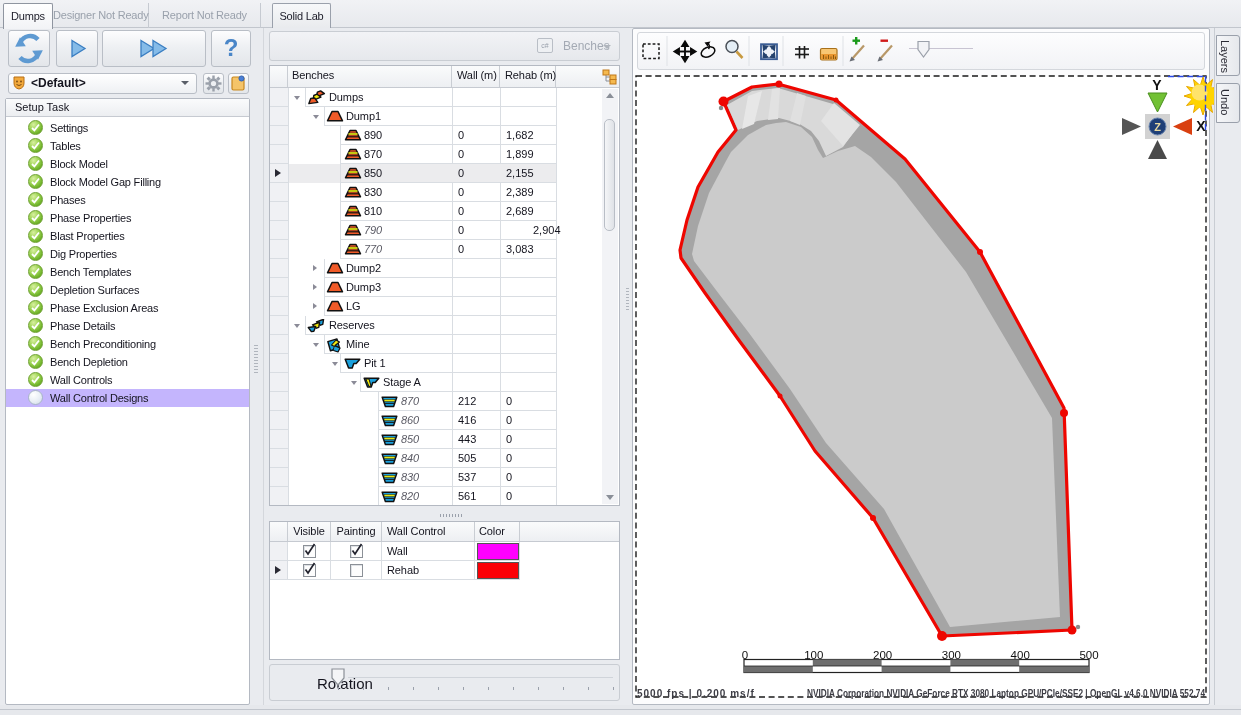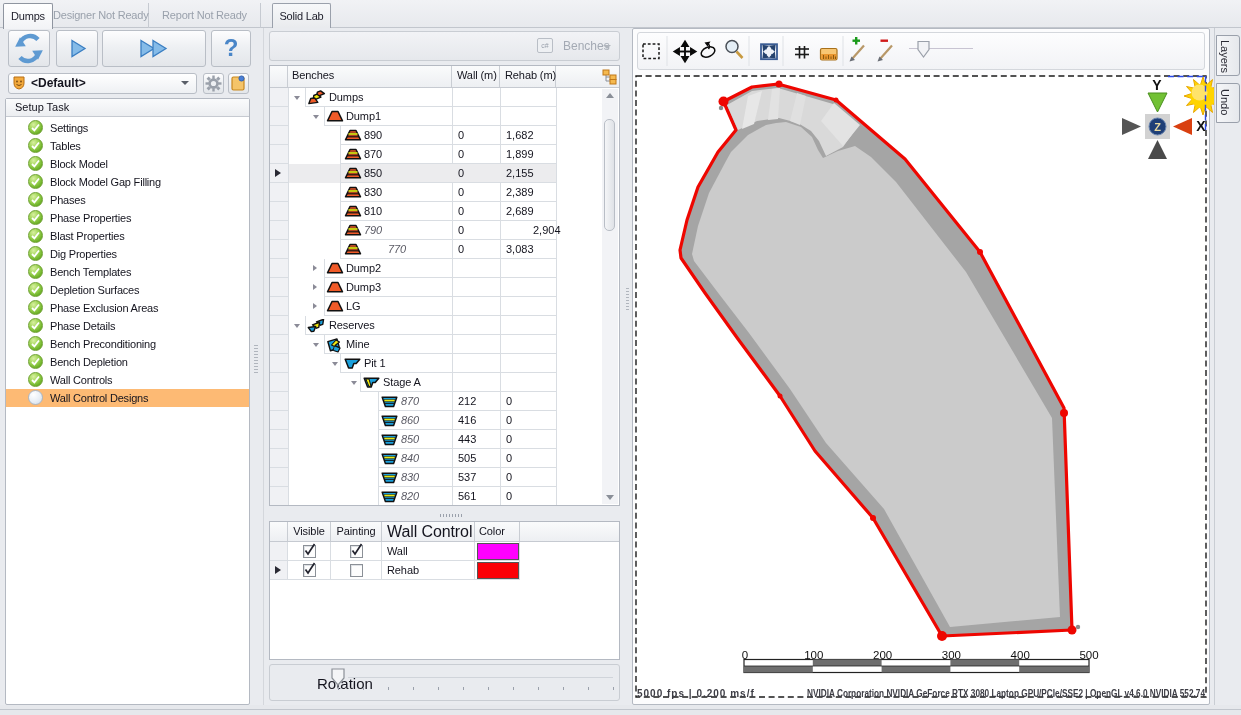--- a/index.html
+++ b/index.html
@@ -198,21 +198,21 @@
     </svg>
     <span>Bench Depletion</span>
   </div>
 <div class="task" style="top:371px;">
     <i class="gball"></i>
     <svg width="13" height="12" viewBox="0 0 13 12" style="position:absolute;left:23px;top:3px;">
       <polyline points="3,6 5.4,8.4 10,2.5" fill="none" stroke="#ffffff" stroke-width="1.8"></polyline>
     </svg>
     <span>Wall Controls</span>
   </div>
-<div class="task" style="top:389px;background:#fdba74;">
+<div class="task" style="top:389px;background:#c4b5fd;">
     <i class="gball" style="background:radial-gradient(circle at 35% 28%, #ffffff, #e8eef5 55%, #ccd8e6);border:1px solid #a8b6c6;"></i>
     <span>Wall Control Designs</span>
   </div>
 
 <div class="abs" style="left:267px;top:28px;width:357px;height:677px;background:#e9ebef;"></div>
 <div class="abs" style="left:269px;top:31px;width:351px;height:30px;background:linear-gradient(#f2f3f6,#e6e8ec);border:1px solid #c9cdd3;border-radius:3px;"></div>
 <div class="abs" style="left:537px;top:38px;width:16px;height:15px;border:1px solid #b9bec6;border-radius:2px;background:#eef0f3;color:#9aa1ac;font-size:7px;text-align:center;line-height:14px;">c#</div>
 <div class="abs" style="left:563px;top:39px;font-size:12px;color:#a4aab4;">Benches</div>
 <div class="abs" style="left:603px;top:45px;width:0;height:0;border-left:4px solid transparent;border-right:4px solid transparent;border-top:4px solid #b0b5bd;"></div>
 
@@ -346,21 +346,21 @@
     <div class="abs" style="left:0;top:152px;width:18px;height:19px;background:#f0f1f4;border-bottom:1px solid #d9dde2;"></div>
     <div class="abs" style="left:70px;top:152px;width:112px;height:19px;border-bottom:1px solid #d9dde2;border-left:1px solid #d9dde2;"></div>
     <div class="abs" style="left:182px;top:152px;width:48px;height:19px;border-bottom:1px solid #d9dde2;"></div>
     <div class="abs" style="left:230px;top:152px;width:56px;height:19px;border-bottom:1px solid #d9dde2;"></div>
     <svg width="18" height="13" viewBox="0 0 18 13" style="position:absolute;left:74px;top:155px;">
       <path d="M6 1.5 L12 1.5 L16.5 10.8 L1.5 10.8 Z" fill="#f05a28" stroke="#111" stroke-width="1.5" stroke-linejoin="round"></path>
       <path d="M4.2 5 L13.8 5" stroke="#111" stroke-width="2.6"></path>
       <path d="M4.5 5 L13.5 5" stroke="#e8ea12" stroke-width="1.7"></path>
       <path d="M3 7.8 L15 7.8" stroke="#111" stroke-width="1.2"></path>
     </svg>
-    <div class="gtxt ital" style="left:94px;top:152px;margin-left:24px;">770</div>
+    <div class="gtxt ital" style="left:94px;top:152px;">770</div>
     <div class="num" style="left:188px;top:152px;">0</div>
     <div class="num" style="left:236px;top:152px;">3,083</div>
     <div class="abs" style="left:0;top:171px;width:18px;height:19px;background:#f0f1f4;border-bottom:1px solid #d9dde2;"></div>
     <div class="abs" style="left:54px;top:171px;width:128px;height:19px;border-bottom:1px solid #d9dde2;border-left:1px solid #d9dde2;"></div>
     <div class="abs" style="left:182px;top:171px;width:48px;height:19px;border-bottom:1px solid #d9dde2;"></div>
     <div class="abs" style="left:230px;top:171px;width:56px;height:19px;border-bottom:1px solid #d9dde2;"></div>
     <div class="exp-closed" style="left:43px;top:177px;"></div>
     <svg width="18" height="13" viewBox="0 0 18 13" style="position:absolute;left:56px;top:174px;">
       <path d="M6 1.5 L12 1.5 L16.5 10.8 L1.5 10.8 Z" fill="#f05a28" stroke="#111" stroke-width="1.5" stroke-linejoin="round"></path>
     </svg>
@@ -512,21 +512,21 @@
  <div class="abs" style="left:4px;bottom:4px;width:0;height:0;border-left:4px solid transparent;border-right:4px solid transparent;border-top:5px solid #8a8f98;"></div>
  <div class="abs" style="left:2px;top:30px;width:11px;height:112px;background:linear-gradient(90deg,#f4f5f7,#dfe2e7);border:1px solid #b9bec6;border-radius:5px;"></div>
 </div>
 <div class="abs" style="left:440px;top:514px;width:22px;height:3px;background:repeating-linear-gradient(90deg,#9aa0ab 0 1px, transparent 1px 3px);"></div>
 
 <div class="abs" style="left:269px;top:521px;width:351px;height:139px;background:#ffffff;border:1px solid #b4b9c2;"></div>
 <div class="abs" style="left:270px;top:522px;width:349px;height:20px;background:linear-gradient(#fafbfc,#edeff2);border-bottom:1px solid #c6cad1;">
   <div class="hdrcell" style="left:0;width:18px;"></div>
   <div class="hdrcell" style="left:18px;width:43px;text-align:center;font-size:11px;color:#14141e;line-height:19px;">Visible</div>
   <div class="hdrcell" style="left:61px;width:51px;text-align:center;font-size:11px;color:#14141e;line-height:19px;">Painting</div>
-  <div class="hdrcell" style="left:112px;width:93px;font-size:16px;color:#14141e;line-height:19px;"><span style="margin-left:5px;">Wall Control</span></div>
+  <div class="hdrcell" style="left:112px;width:93px;font-size:11px;color:#14141e;line-height:19px;"><span style="margin-left:5px;">Wall Control</span></div>
   <div class="hdrcell" style="left:205px;width:45px;font-size:11px;color:#14141e;line-height:19px;"><span style="margin-left:4px;">Color</span></div>
 </div>
 <div class="abs" style="left:270px;top:542px;width:349px;height:38px;">
     <div class="abs" style="left:0;top:0px;width:18px;height:19px;background:#f0f1f4;border-bottom:1px solid #d9dde2;border-right:1px solid #d9dde2;"></div>
     <div class="abs" style="left:18px;top:0px;width:43px;height:19px;border-bottom:1px solid #d9dde2;border-right:1px solid #d9dde2;"></div>
     <div class="abs" style="left:61px;top:0px;width:51px;height:19px;border-bottom:1px solid #d9dde2;border-right:1px solid #d9dde2;"></div>
     <div class="abs" style="left:112px;top:0px;width:93px;height:19px;border-bottom:1px solid #d9dde2;border-right:1px solid #d9dde2;"></div>
     <div class="abs" style="left:205px;top:0px;width:45px;height:19px;border-bottom:1px solid #d9dde2;border-right:1px solid #d9dde2;"></div>
     <div class="cb" style="left:33px;top:3px;"></div>
     <svg width="14" height="16" viewBox="0 0 14 16" style="position:absolute;left:33px;top:0px;">

